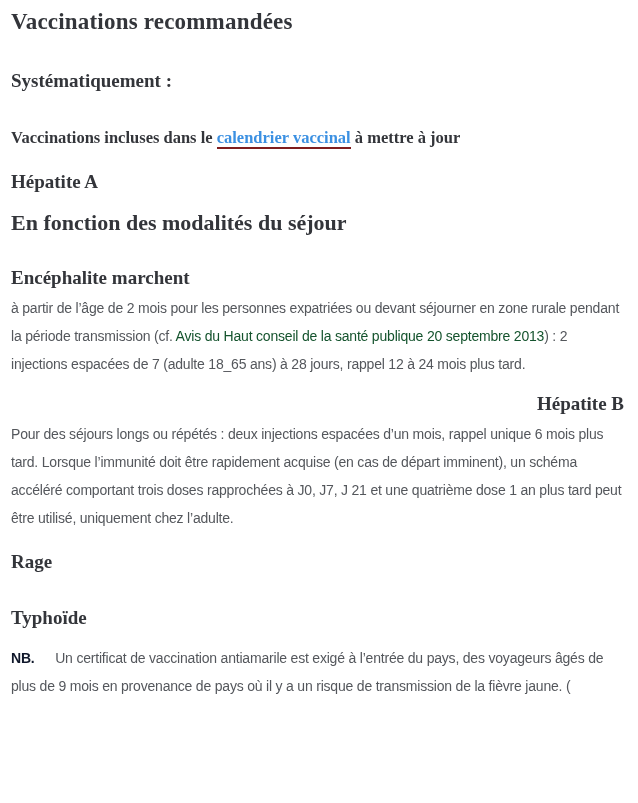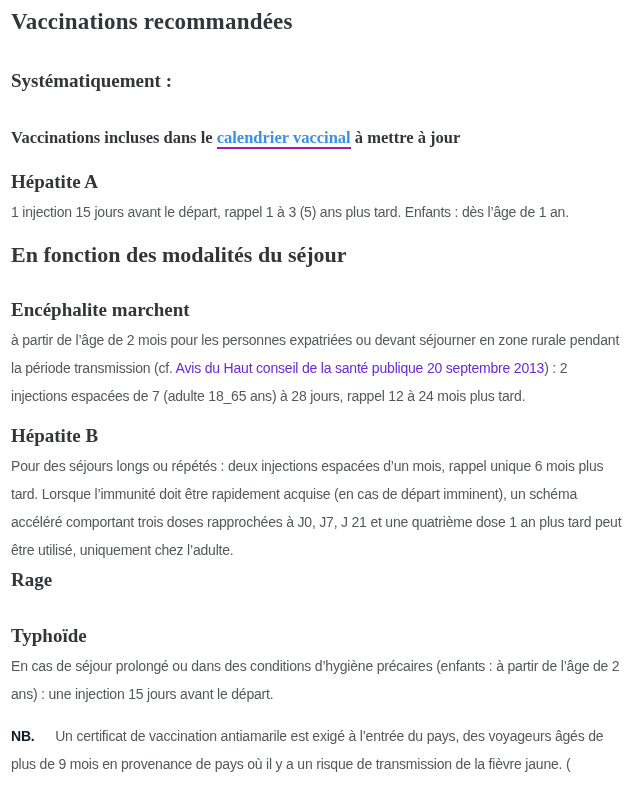--- a/index.html
+++ b/index.html
@@ -44,39 +44,39 @@
     font-size: 22px;
     line-height: 30px;
     margin-top: 14px;
   }
   h3.entry-heading {
     font-size: 19px;
     line-height: 24px;
     margin-top: 20px;
   }
   h3.mt-lg { margin-top: 28px; }
-  h3.mt-md { margin-top: 14px; }
-  h3.mt-rage { margin-top: 4px; }
+  h3.mt-md { margin-top: 14px; text-align: right; }
+  h3.mt-rage { margin-top: 18px; }
   h3.mt-typh { margin-top: 32px; }
   p.body-text {
     font-size: 14px;
     line-height: 28px;
     letter-spacing: -0.2px;
     color: #54575c;
     margin: 4px 0 0 0;
   }
   p.note-text { margin-top: 14px; }
   a.heading-link {
     color: #3b90e2;
     text-decoration: none;
-    border-bottom: 2px solid #a21caf;
+    border-bottom: 2px solid #7f1d1d;
     cursor: pointer;
   }
   a.body-link {
-    color: #6d28d9;
+    color: #14532d;
     text-decoration: none;
     cursor: pointer;
   }
   .bold-label {
     font-weight: 700;
     color: #0f172a;
     margin-right: 17px;
   }
 </style>
 </head>
@@ -85,34 +85,32 @@
 <div class="page">
 
   <h1 class="page-title">Vaccinations recommandées</h1>
 
   <h2 class="section-heading">Systématiquement :</h2>
 
   <p class="subhead"><span>Vaccinations incluses dans le </span><a class="heading-link" href="#">calendrier vaccinal</a><span> à mettre à jour</span></p>
 
   <h3 class="entry-heading">Hépatite A</h3>
 
-  <p class="body-text">1 injection 15 jours avant le départ, rappel 1 à 3 (5) ans plus tard. Enfants : dès l’âge de 1 an.</p>
 
   <h2 class="section-heading-big">En fonction des modalités du séjour</h2>
 
   <h3 class="entry-heading mt-lg">Encéphalite marchent</h3>
 
   <p class="body-text"><span> à partir de l’âge de 2 mois pour les personnes expatriées ou devant séjourner en zone rurale pendant la période transmission (cf. </span><a class="body-link" href="#">Avis du Haut conseil de la santé publique 20 septembre 2013</a><span>) : 2 injections espacées de 7 (adulte 18_65 ans) à 28 jours, rappel 12 à 24 mois plus tard.</span></p>
 
   <h3 class="entry-heading mt-md">Hépatite B</h3>
 
   <p class="body-text">Pour des séjours longs ou répétés : deux injections espacées d’un mois, rappel unique 6 mois plus tard. Lorsque l’immunité doit être rapidement acquise (en cas de départ imminent),  un schéma accéléré comportant trois doses rapprochées à J0, J7, J 21 et une quatrième dose 1 an plus tard peut être utilisé, uniquement chez l’adulte.</p>
 
   <h3 class="entry-heading mt-rage">Rage</h3>
 
 
   <h3 class="entry-heading mt-typh">Typhoïde</h3>
 
-  <p class="body-text">En cas de séjour prolongé ou dans des conditions d’hygiène précaires (enfants : à partir de l’âge de 2 ans) : une injection 15 jours avant le départ.</p>
 
   <p class="body-text note-text"><span class="bold-label">NB.</span><span> Un certificat de vaccination antiamarile est exigé à l’entrée du pays, des voyageurs âgés de plus de 9 mois en provenance de pays où il y a un risque de transmission de la fièvre jaune. (</span></p>
 
 </div>
 
 </body></html>

